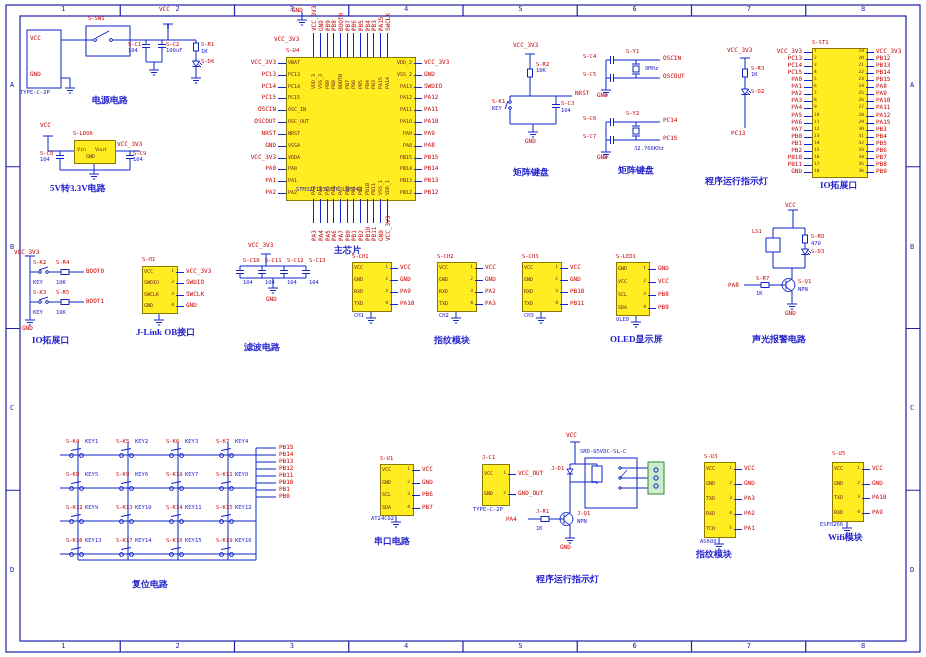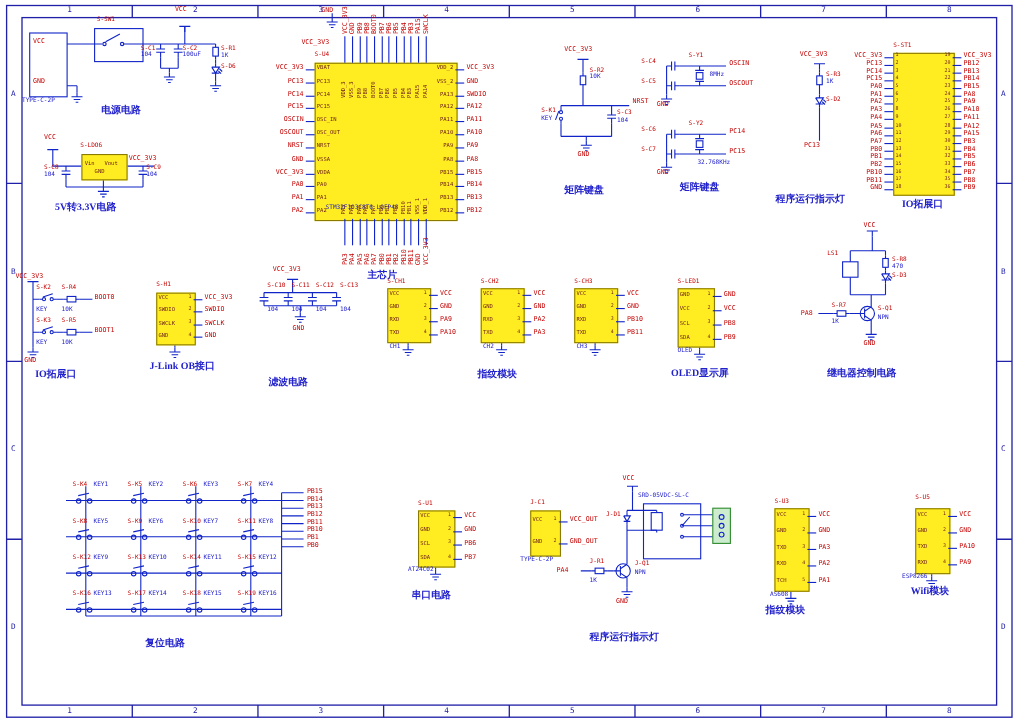--- a/index.html
+++ b/index.html
@@ -318,21 +318,21 @@
     <div class="lbl desig" style="left: 752px; top: 229px;">LS1</div>
     <div class="lbl desig" style="left: 811px; top: 234px;">S-R8</div>
     <div class="lbl val" style="left: 811px; top: 241px;">470</div>
     <div class="lbl desig" style="left: 811px; top: 249px;">S-D3</div>
     <div class="lbl desig" style="left: 756px; top: 276px;">S-R7</div>
     <div class="lbl val" style="left: 756px; top: 291px;">1K</div>
     <div class="lbl desig" style="left: 798px; top: 279px;">S-Q1</div>
     <div class="lbl val" style="left: 798px; top: 287px;">NPN</div>
     <div class="lbl net" style="left: 728px; top: 282px;">PA8</div>
     <div class="lbl net" style="left: 785px; top: 310px;">GND</div>
-    <div class="lbl title" style="left: 752px; top: 335px;">继电器控制电路</div>
+    <div class="lbl title" style="left: 752px; top: 335px;">声光报警电路</div>
     <div class="lbl net" style="left: 279px; top: 444px;">PB15</div>
     <div class="lbl net" style="left: 279px; top: 451px;">PB14</div>
     <div class="lbl net" style="left: 279px; top: 458px;">PB13</div>
     <div class="lbl net" style="left: 279px; top: 465px;">PB12</div>
     <div class="lbl net" style="left: 279px; top: 472px;">PB11</div>
     <div class="lbl net" style="left: 279px; top: 479px;">PB10</div>
     <div class="lbl net" style="left: 279px; top: 486px;">PB1</div>
     <div class="lbl net" style="left: 279px; top: 493px;">PB0</div>
     <div class="lbl title" style="left: 132px; top: 580px;">复位电路</div>
     <div class="lbl desig" style="left: 380px; top: 456px;">S-U1</div>

